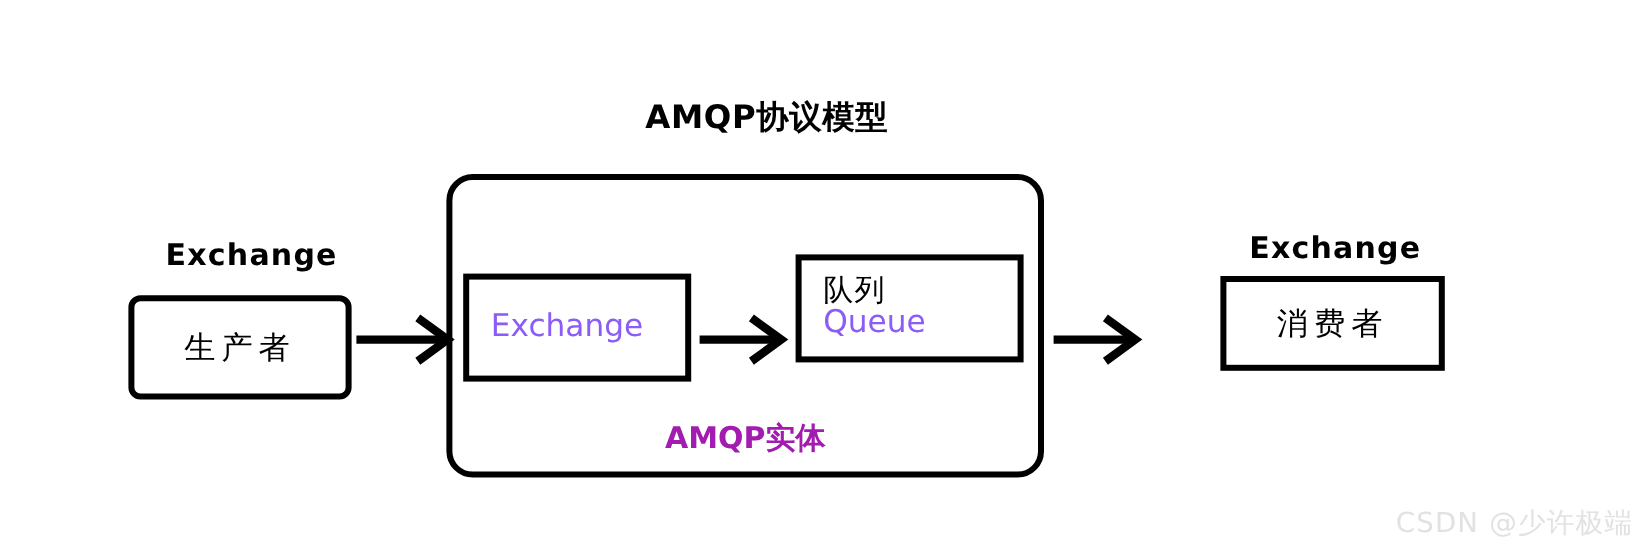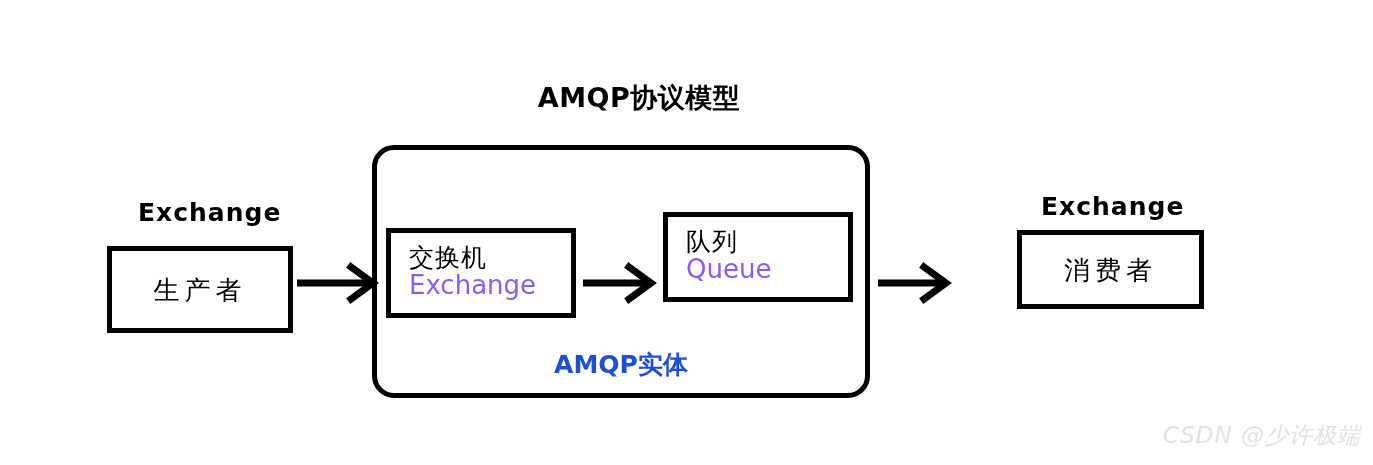--- a/index.html
+++ b/index.html
@@ -48,32 +48,32 @@
   }
   .amqp-entity-label {
     position: absolute;
     left: 372px;
     top: 348px;
     width: 498px;
     text-align: center;
     font-family: "DejaVu Sans", sans-serif;
     font-weight: bold;
     font-size: 25px;
-    color: #1d4ed8;
+    color: #a21caf;
     white-space: nowrap;
   }
 
   
   .node-box {
     position: absolute;
     box-sizing: border-box;
     border: 5px solid #000000;
     background: #ffffff;
   }
-  .node-box.producer  { left: 107px;  top: 246px; width: 186px; height: 87px; }
+  .node-box.producer  { left: 107px;  top: 246px; width: 186px; height: 87px; border-radius: 10px; }
   .node-box.consumer  { left: 1017px; top: 230px; width: 187px; height: 79px; }
   .node-box.exchange  { left: 386px;  top: 228px; width: 190px; height: 90px; }
   .node-box.queue     { left: 663px;  top: 212px; width: 190px; height: 90px; }
 
   
   .cjk-center {
     position: absolute;
     left: 0; right: 0;
     top: 50%;
     transform: translateY(-50%);
@@ -137,21 +137,20 @@
   .watermark {
     position: absolute;
     right: 12px;
     bottom: 14px;
     font-family: "DejaVu Sans", sans-serif;
     font-size: 23px;
     color: #e2e2e4;
     letter-spacing: 1px;
     white-space: nowrap;
     user-select: none;
-    font-style: italic;
   }
 </style>
 </head>
 <body>
 
 <div id="canvas">
 
   <div class="diagram-title">AMQP协议模型</div>
 
   <div class="outside-label producer-label">Exchange</div>
@@ -164,21 +163,20 @@
     <svg width="82" height="40" viewBox="0 0 82 40" aria-hidden="true">
       <line x1="0" y1="20" x2="72" y2="20" stroke="#000000" stroke-width="7"></line>
       <polyline points="54,4 76,20 54,36" fill="none" stroke="#000000" stroke-width="7" stroke-linecap="square" stroke-linejoin="miter"></polyline>
     </svg>
   </div>
 
   <div class="amqp-container"></div>
 
   <div class="node-box exchange">
     <div class="stack-label">
-      <span class="line-cjk">交换机</span>
       <span class="line-latin">Exchange</span>
     </div>
   </div>
 
   <div class="arrow a2">
     <svg width="74" height="40" viewBox="0 0 74 40" aria-hidden="true">
       <line x1="0" y1="20" x2="64" y2="20" stroke="#000000" stroke-width="7"></line>
       <polyline points="46,4 68,20 46,36" fill="none" stroke="#000000" stroke-width="7" stroke-linecap="square" stroke-linejoin="miter"></polyline>
     </svg>
   </div>

